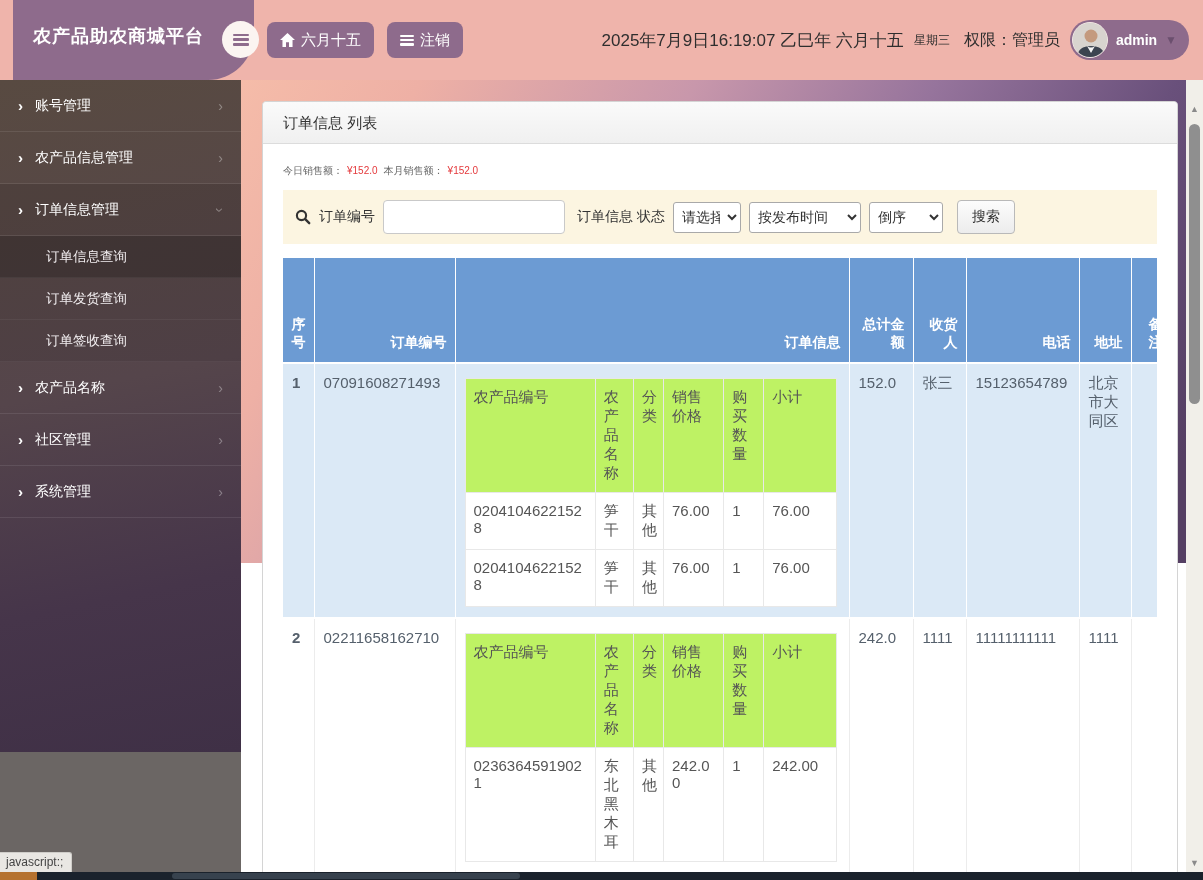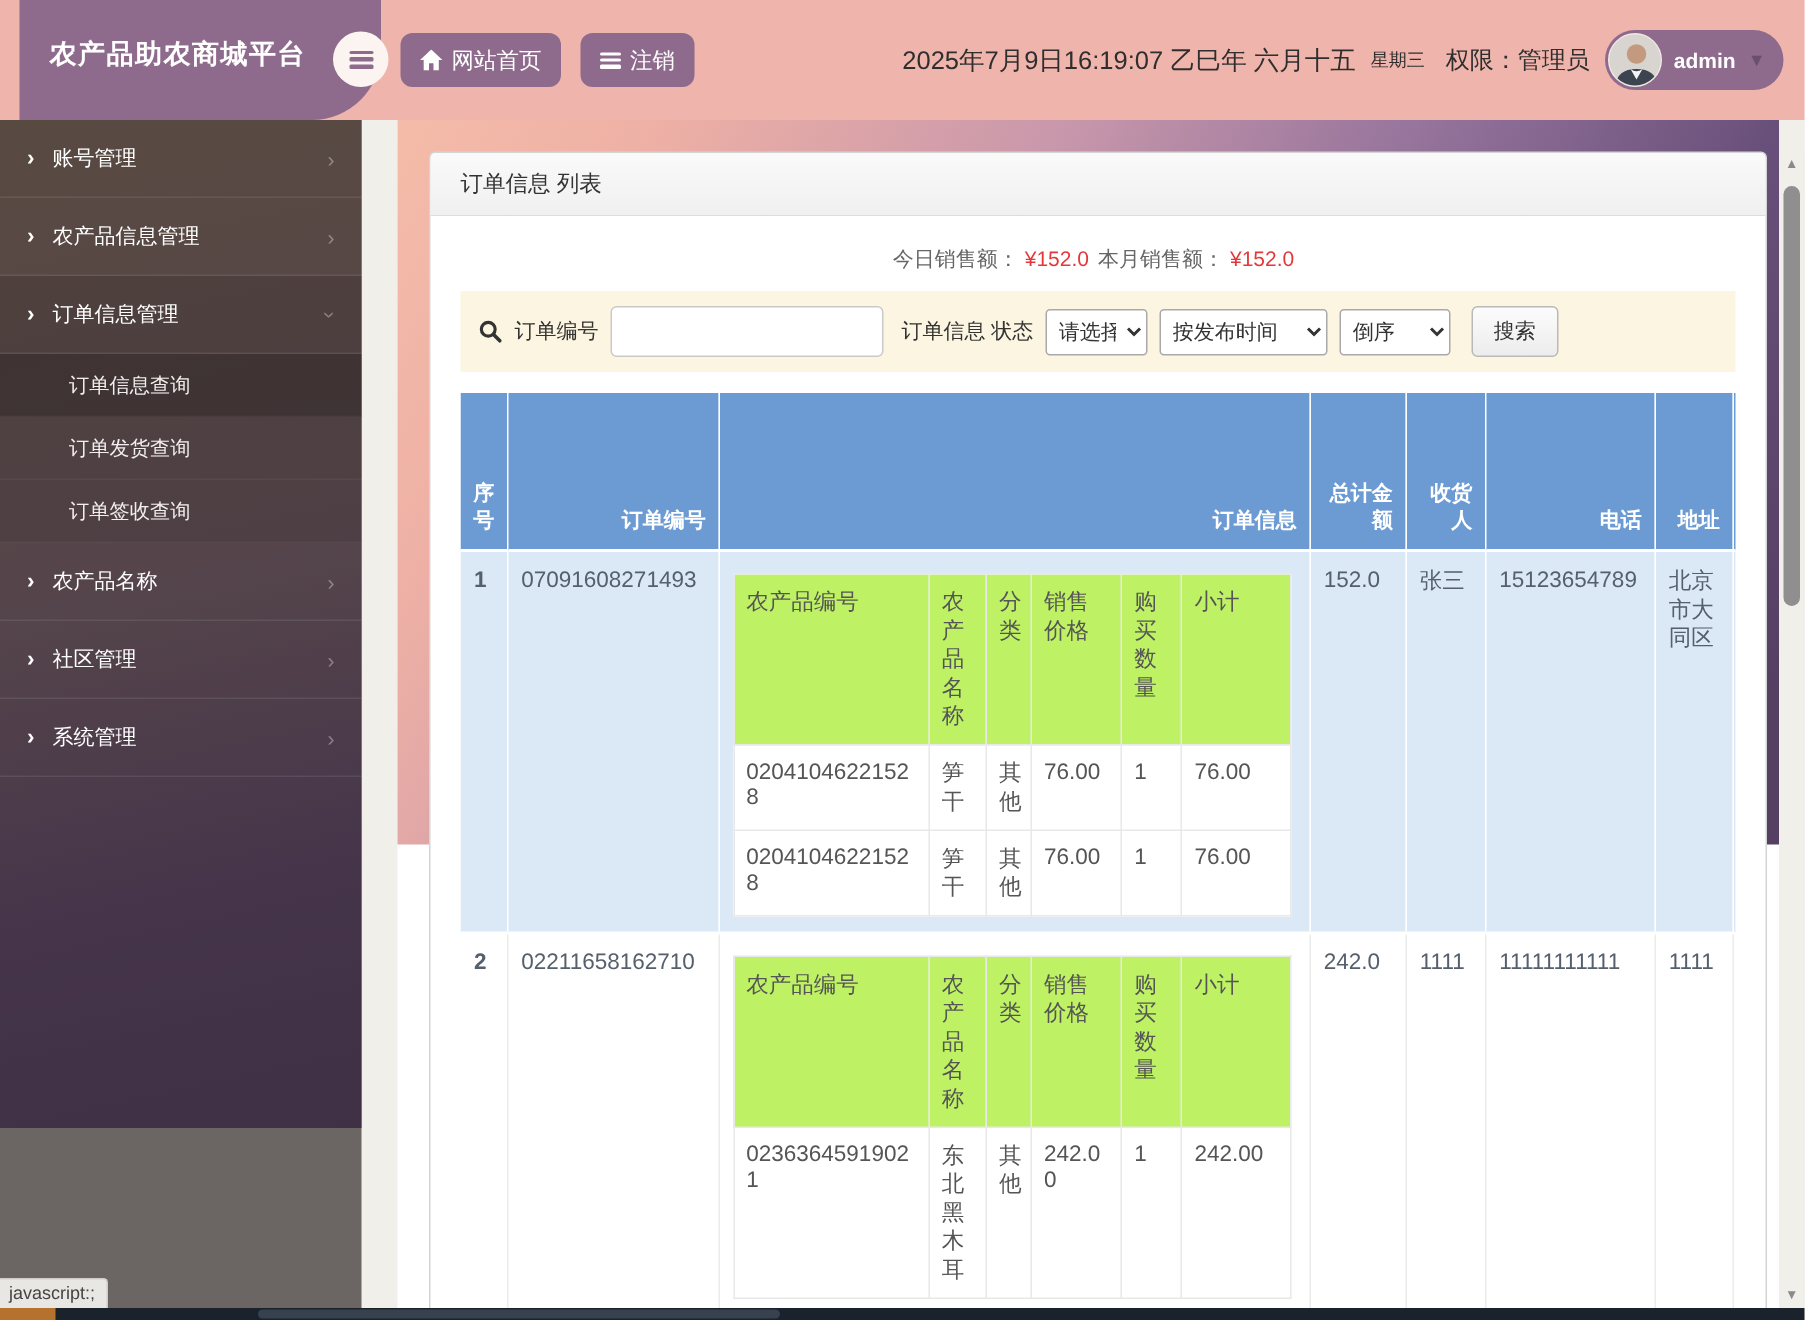--- a/index.html
+++ b/index.html
@@ -52,29 +52,29 @@
   .submenu-item { height:42px; display:flex; align-items:center; padding-left:46px;
     color:#f2eef0; font-size:13.5px; cursor:pointer;
     border-bottom:1px solid rgba(255,255,255,0.05); }
   .submenu-item.active { background:rgba(0,0,0,0.20); }
 
   
   .main { position:absolute; top:80px; left:241px; right:0; bottom:0; background:#f1efe9; }
   .gradient-wrap { position:absolute; left:0; top:0; right:17px; bottom:8px; overflow:hidden;
     background-color:#ffffff;
     background-image:linear-gradient(118deg,#f5bca9 0%,#eeb0a5 15%,#c897ab 38%,#96749c 58%,#69507b 78%,#553f63 95%);
-    background-size:100% 483px; background-repeat:no-repeat;margin-left:24px; }
+    background-size:100% 483px; background-repeat:no-repeat; }
   .panel { margin:21px 8px 0 21px; background:#fff; border:1px solid #d4d4d4;
     border-radius:4px; min-height:780px; }
   .panel-header { height:42px; line-height:41px; padding:0 20px; font-size:15px; color:#333;
     background:linear-gradient(#fafafa,#f0f0f0); border-bottom:1px solid #dcdcdc;
     border-radius:4px 4px 0 0; }
   .panel-body { padding:18px 20px 20px 20px; }
 
-  .sales-line { font-size:14px; color:#666; margin:2px 0 12px 0;text-align:center; }
+  .sales-line { font-size:10px; color:#666; margin:2px 0 12px 0; }
   .sales-value { color:#e4393c; margin:0 6px 0 4px; }
 
   .search-bar { background:#fcf5e1; padding:10px 12px; display:flex; align-items:center;
     gap:8px; }
   .search-icon svg { display:block; }
   .field-label { font-size:14px; color:#333; white-space:nowrap; }
   .order-input { width:182px; height:34px; border:1px solid #c9c9c9; border-radius:4px;
     background:#fff; padding:0 8px; font-size:14px; font-family:inherit; }
   .sel { height:31px; border:1px solid #a9a9a9; border-radius:3px; background:#fff;
     font-size:14px; color:#333; padding:0 4px; font-family:inherit; }
@@ -134,21 +134,21 @@
         <i></i>
       </span>
   </button>
   <div class="top-nav">
     <button class="top-btn">
       <span>
         <svg width="15" height="14" viewBox="0 0 16 15">
             <path d="M8 0 L16 7.5 H13.4 V15 H9.6 V9.8 H6.4 V15 H2.6 V7.5 H0 Z" fill="#ffffff"></path>
           </svg>
       </span>
-      <span>网站首页</span>
+      <span>六月十五</span>
     </button>
     <button class="top-btn">
       <span class="hamburger-glyph" style="width:14px;height:11px;">
           <i style="background:#fff"></i>
           <i style="background:#fff"></i>
           <i style="background:#fff"></i>
         </span>
       <span>注销</span>
     </button>
   </div>

